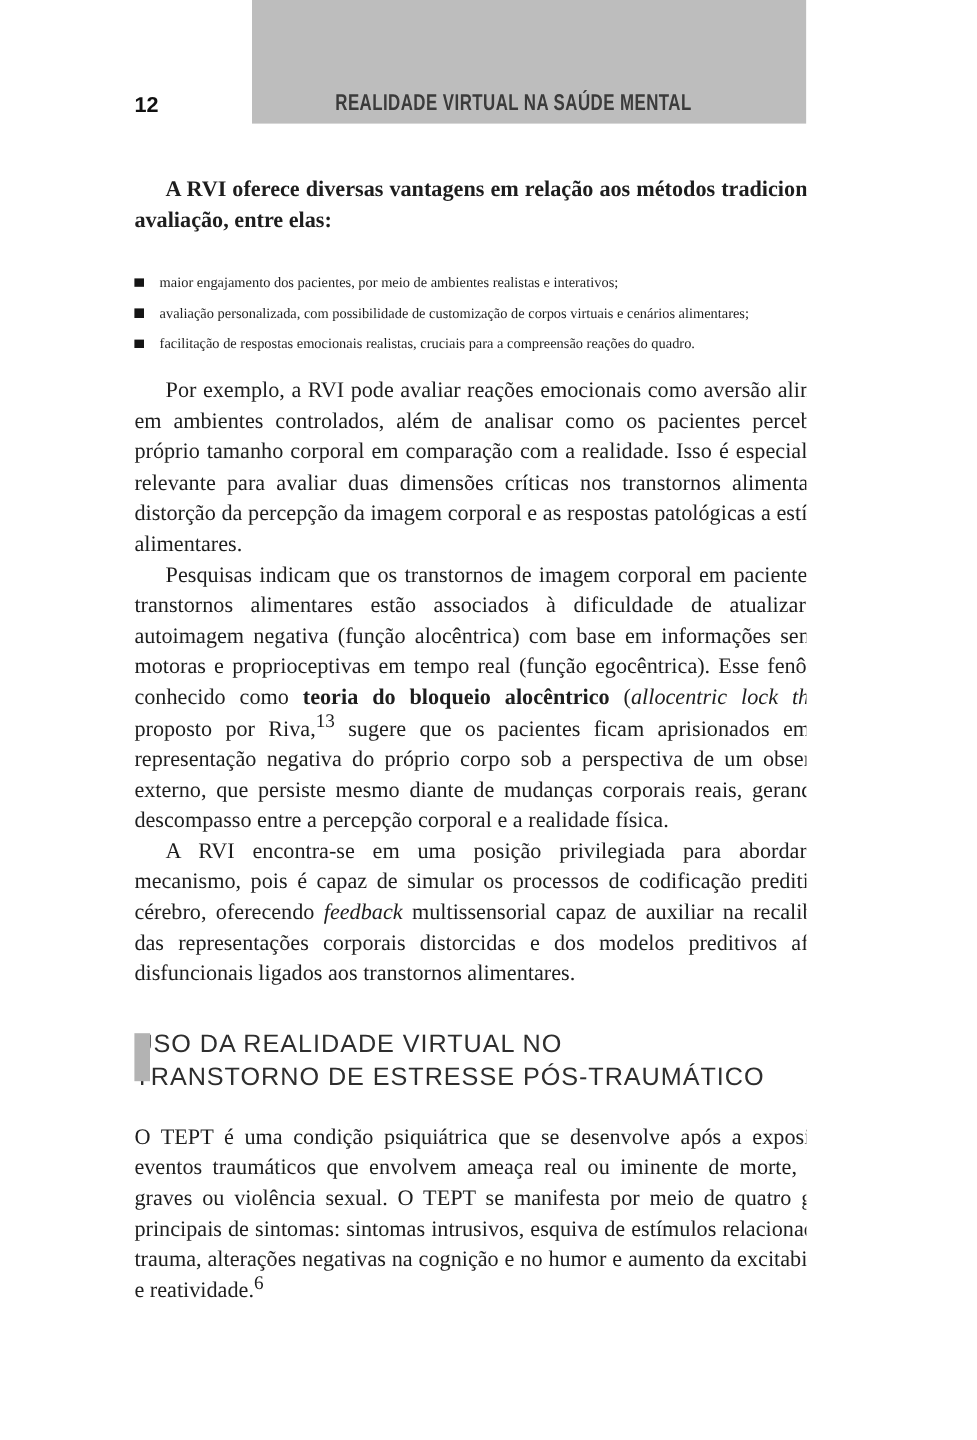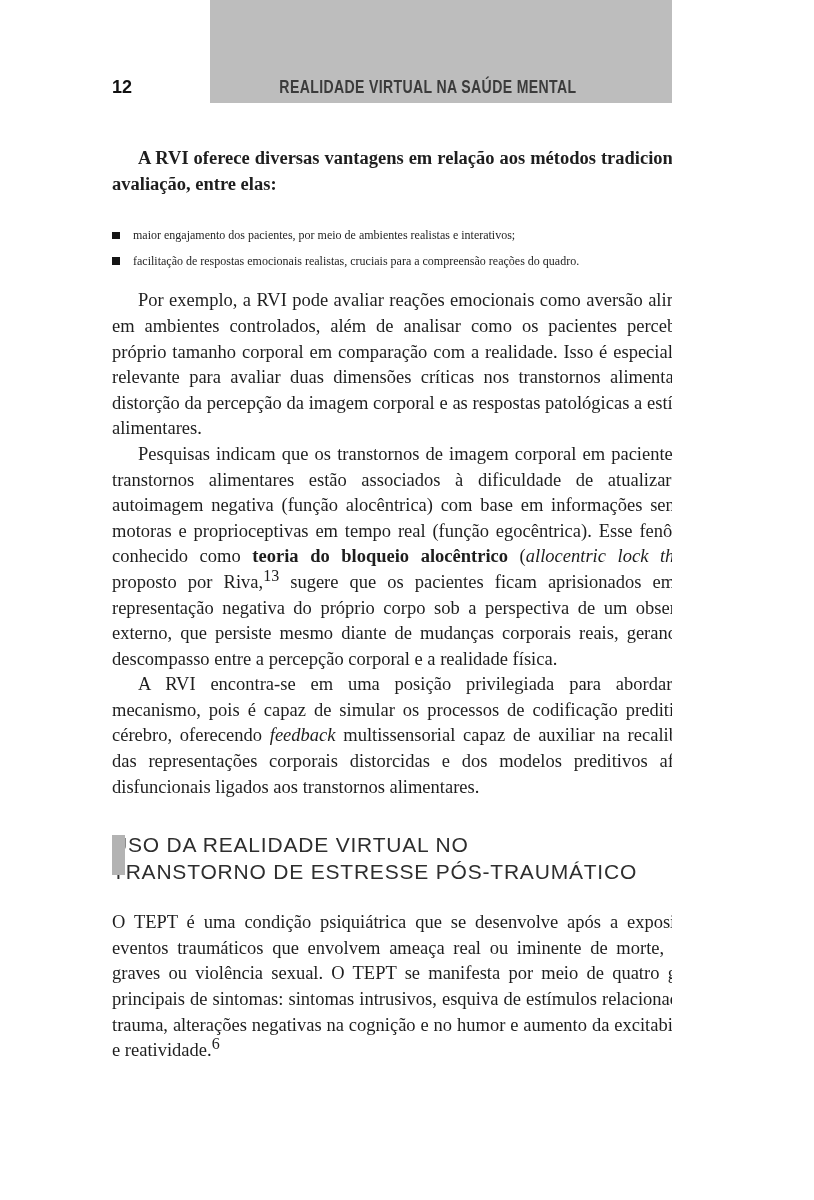--- a/index.html
+++ b/index.html
@@ -129,20 +129,24 @@
 
     <p class="para indent space-after">A RVI oferece diversas vantagens em relação aos métodos tradicionais de avaliação, entre elas:</p>
 
     <ul class="bullet-list">
       <li class="bullet-item">
         <span class="bullet-square"></span>
         <span>maior engajamento dos pacientes, por meio de ambientes realistas e interativos;</span>
       </li>
       <li class="bullet-item">
         <span class="bullet-square"></span>
+        <span>avaliação personalizada, com possibilidade de customização de corpos virtuais e cenários alimentares;</span>
+      </li>
+      <li class="bullet-item">
+        <span class="bullet-square"></span>
         <span>facilitação de respostas emocionais realistas, cruciais para a compreensão reações do quadro.</span>
       </li>
     </ul>
 
     <p class="para indent">Por exemplo, a RVI pode avaliar reações emocionais como aversão alimentar em ambientes controlados, além de analisar como os pacientes percebem o próprio tamanho corporal em comparação com a realidade. Isso é especialmente relevante para avaliar duas dimensões críticas nos transtornos alimentares: a distorção da percepção da imagem corporal e as respostas patológicas a estímulos alimentares.</p>
 
     <p class="para indent"><span>Pesquisas indicam que os transtornos de imagem corporal em pacientes com transtornos alimentares estão associados à dificuldade de atualizar uma autoimagem negativa (função alocêntrica) com base em informações sensório-motoras e proprioceptivas em tempo real (função egocêntrica). Esse fenômeno, conhecido como </span><b class="strong">teoria do bloqueio alocêntrico</b><span> (</span><i class="em">allocentric lock theory</i><span>), proposto por Riva,</span><sup class="fnref">13</sup><span> sugere que os pacientes ficam aprisionados em uma representação negativa do próprio corpo sob a perspectiva de um observador externo, que persiste mesmo diante de mudanças corporais reais, gerando um descompasso entre a percepção corporal e a realidade física.</span></p>
 
     <p class="para indent"><span>A RVI encontra-se em uma posição privilegiada para abordar esse mecanismo, pois é capaz de simular os processos de codificação preditiva do cérebro, oferecendo </span><i class="em">feedback</i><span> multissensorial capaz de auxiliar na recalibração das representações corporais distorcidas e dos modelos preditivos afetivos disfuncionais ligados aos transtornos alimentares.</span></p>
 

